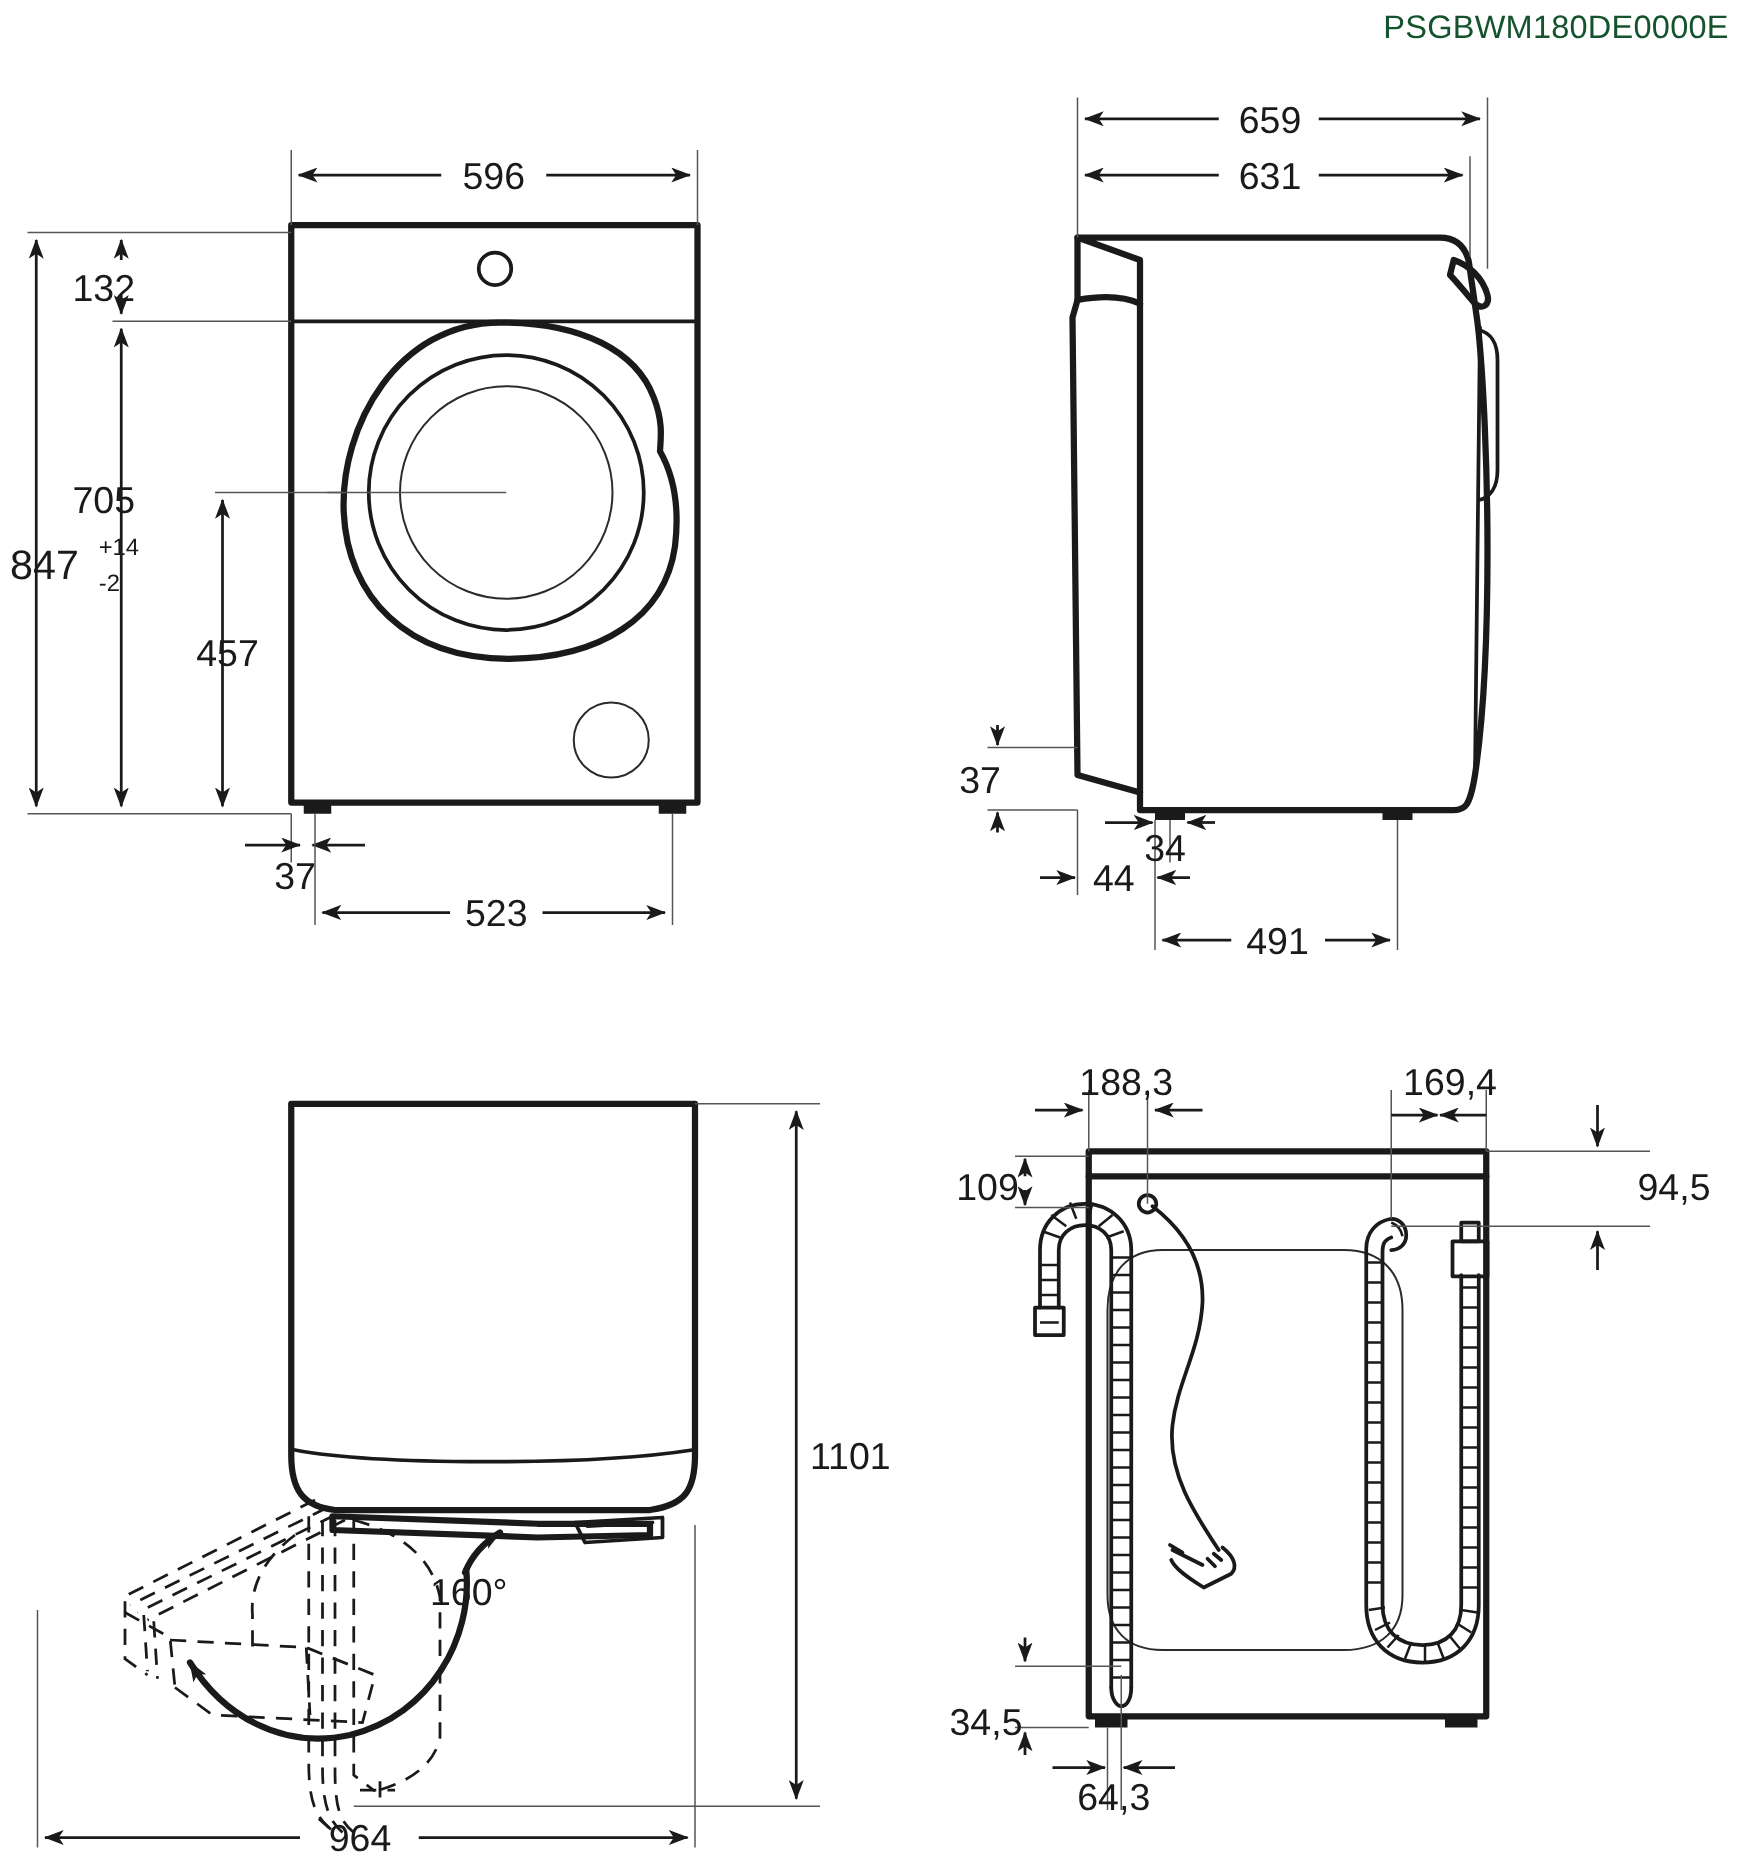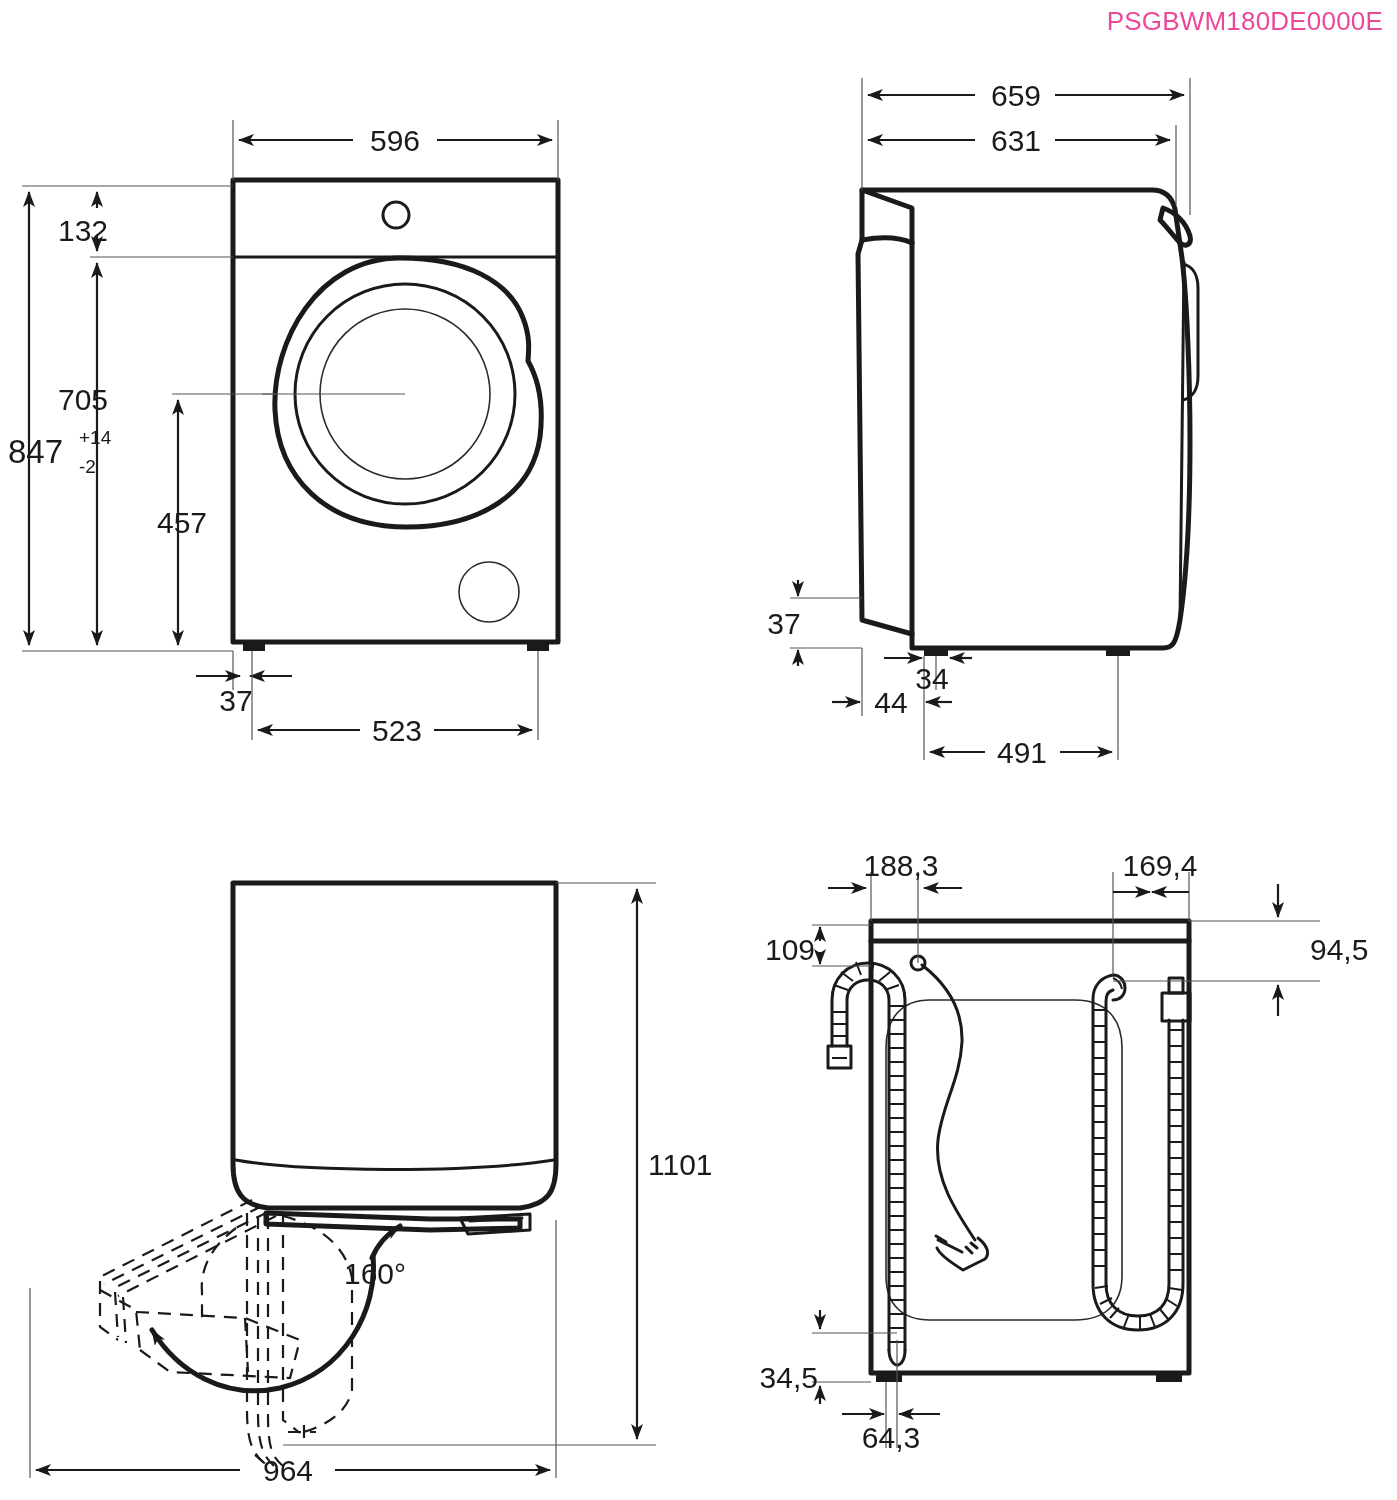--- a/index.html
+++ b/index.html
@@ -1,20 +1,20 @@
 <!DOCTYPE html>
 <html><head>
 <meta charset="utf-8">
 <style>
   html,body{margin:0;padding:0;background:#fff;}
   body{width:1397px;height:1500px;position:relative;
        font-family:"Liberation Sans",sans-serif;color:#1a1a1a;}
   #sheet{position:absolute;inset:0;width:1397px;height:1500px;}
   .code{position:absolute;top:6px;right:14px;font-size:26px;letter-spacing:.2px;
-        color:#ec4899;white-space:nowrap;}
+        color:#14532d;white-space:nowrap;}
   svg{position:absolute;top:0;left:0;width:1397px;height:1500px;}
   text{font-family:"Liberation Sans",sans-serif;fill:#1a1a1a;}
   .dim{font-size:30px;}
   .dimbig{font-size:33px;}
   .tol{font-size:19px;}
   .thick{fill:none;stroke:#1a1a1a;stroke-width:5;stroke-linejoin:round;stroke-linecap:round;}
   .med{fill:none;stroke:#1a1a1a;stroke-width:3;stroke-linejoin:round;stroke-linecap:round;}
   .thin{fill:none;stroke:#2b2b2b;stroke-width:1.6;}
   .hair{fill:none;stroke:#555;stroke-width:1.2;}
   .dimline{fill:none;stroke:#1a1a1a;stroke-width:2.2;}

